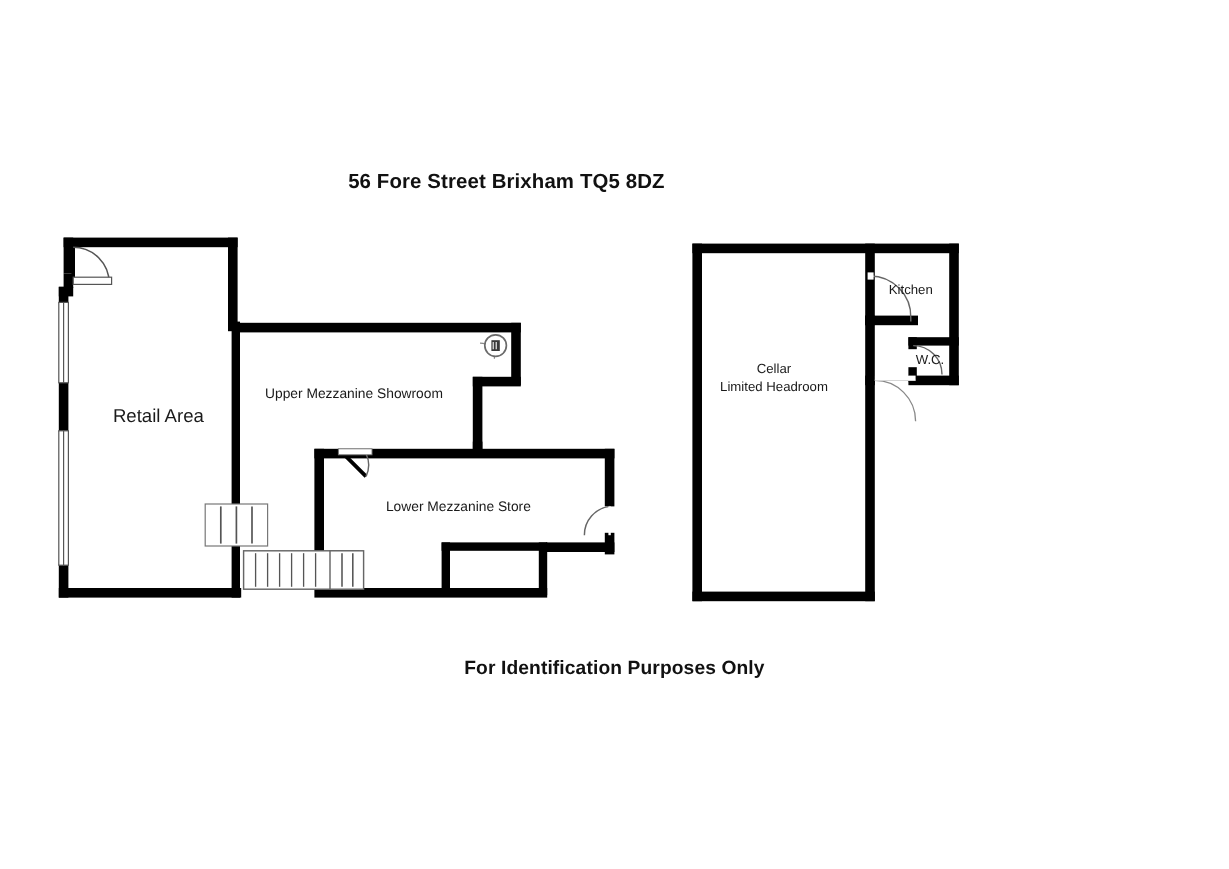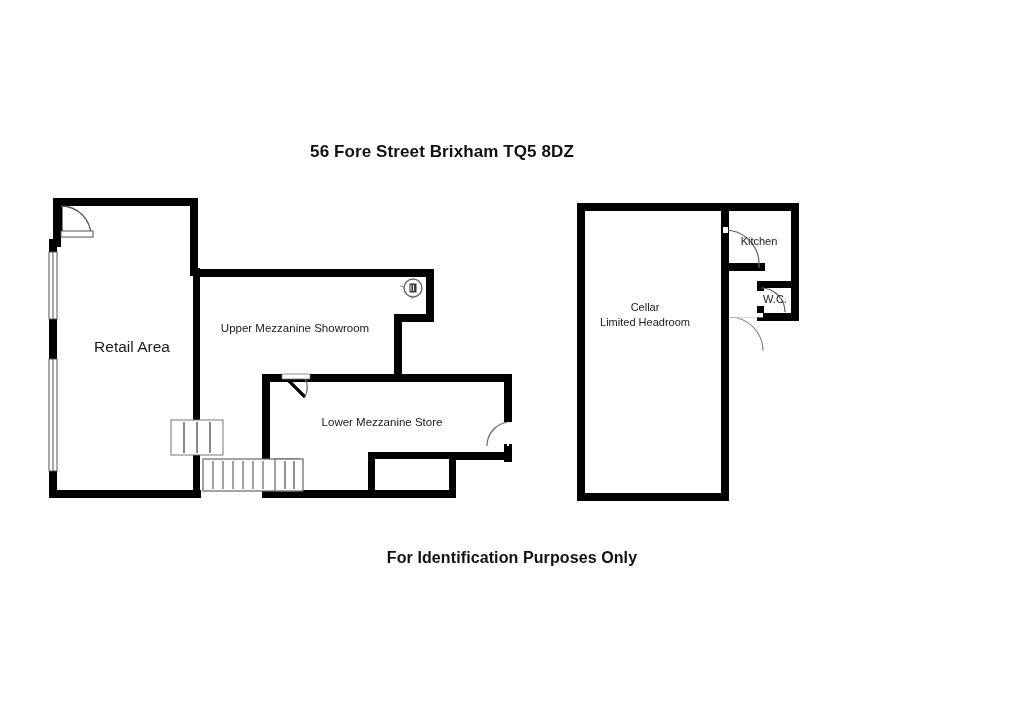--- a/index.html
+++ b/index.html
@@ -25,21 +25,20 @@
   .plan-title {
     position: absolute;
     left: 0;
     top: 142px;
     width: 844px;
     text-align: center;
     font-size: 17px;
     font-weight: bold;
     letter-spacing: 0.1px;
     color: #111111;
-    padding-left: 20px;
   }
   .plan-footer {
     position: absolute;
     left: 0;
     top: 549px;
     width: 1024px;
     text-align: center;
     font-size: 16px;
     font-weight: bold;
     letter-spacing: 0.1px;

